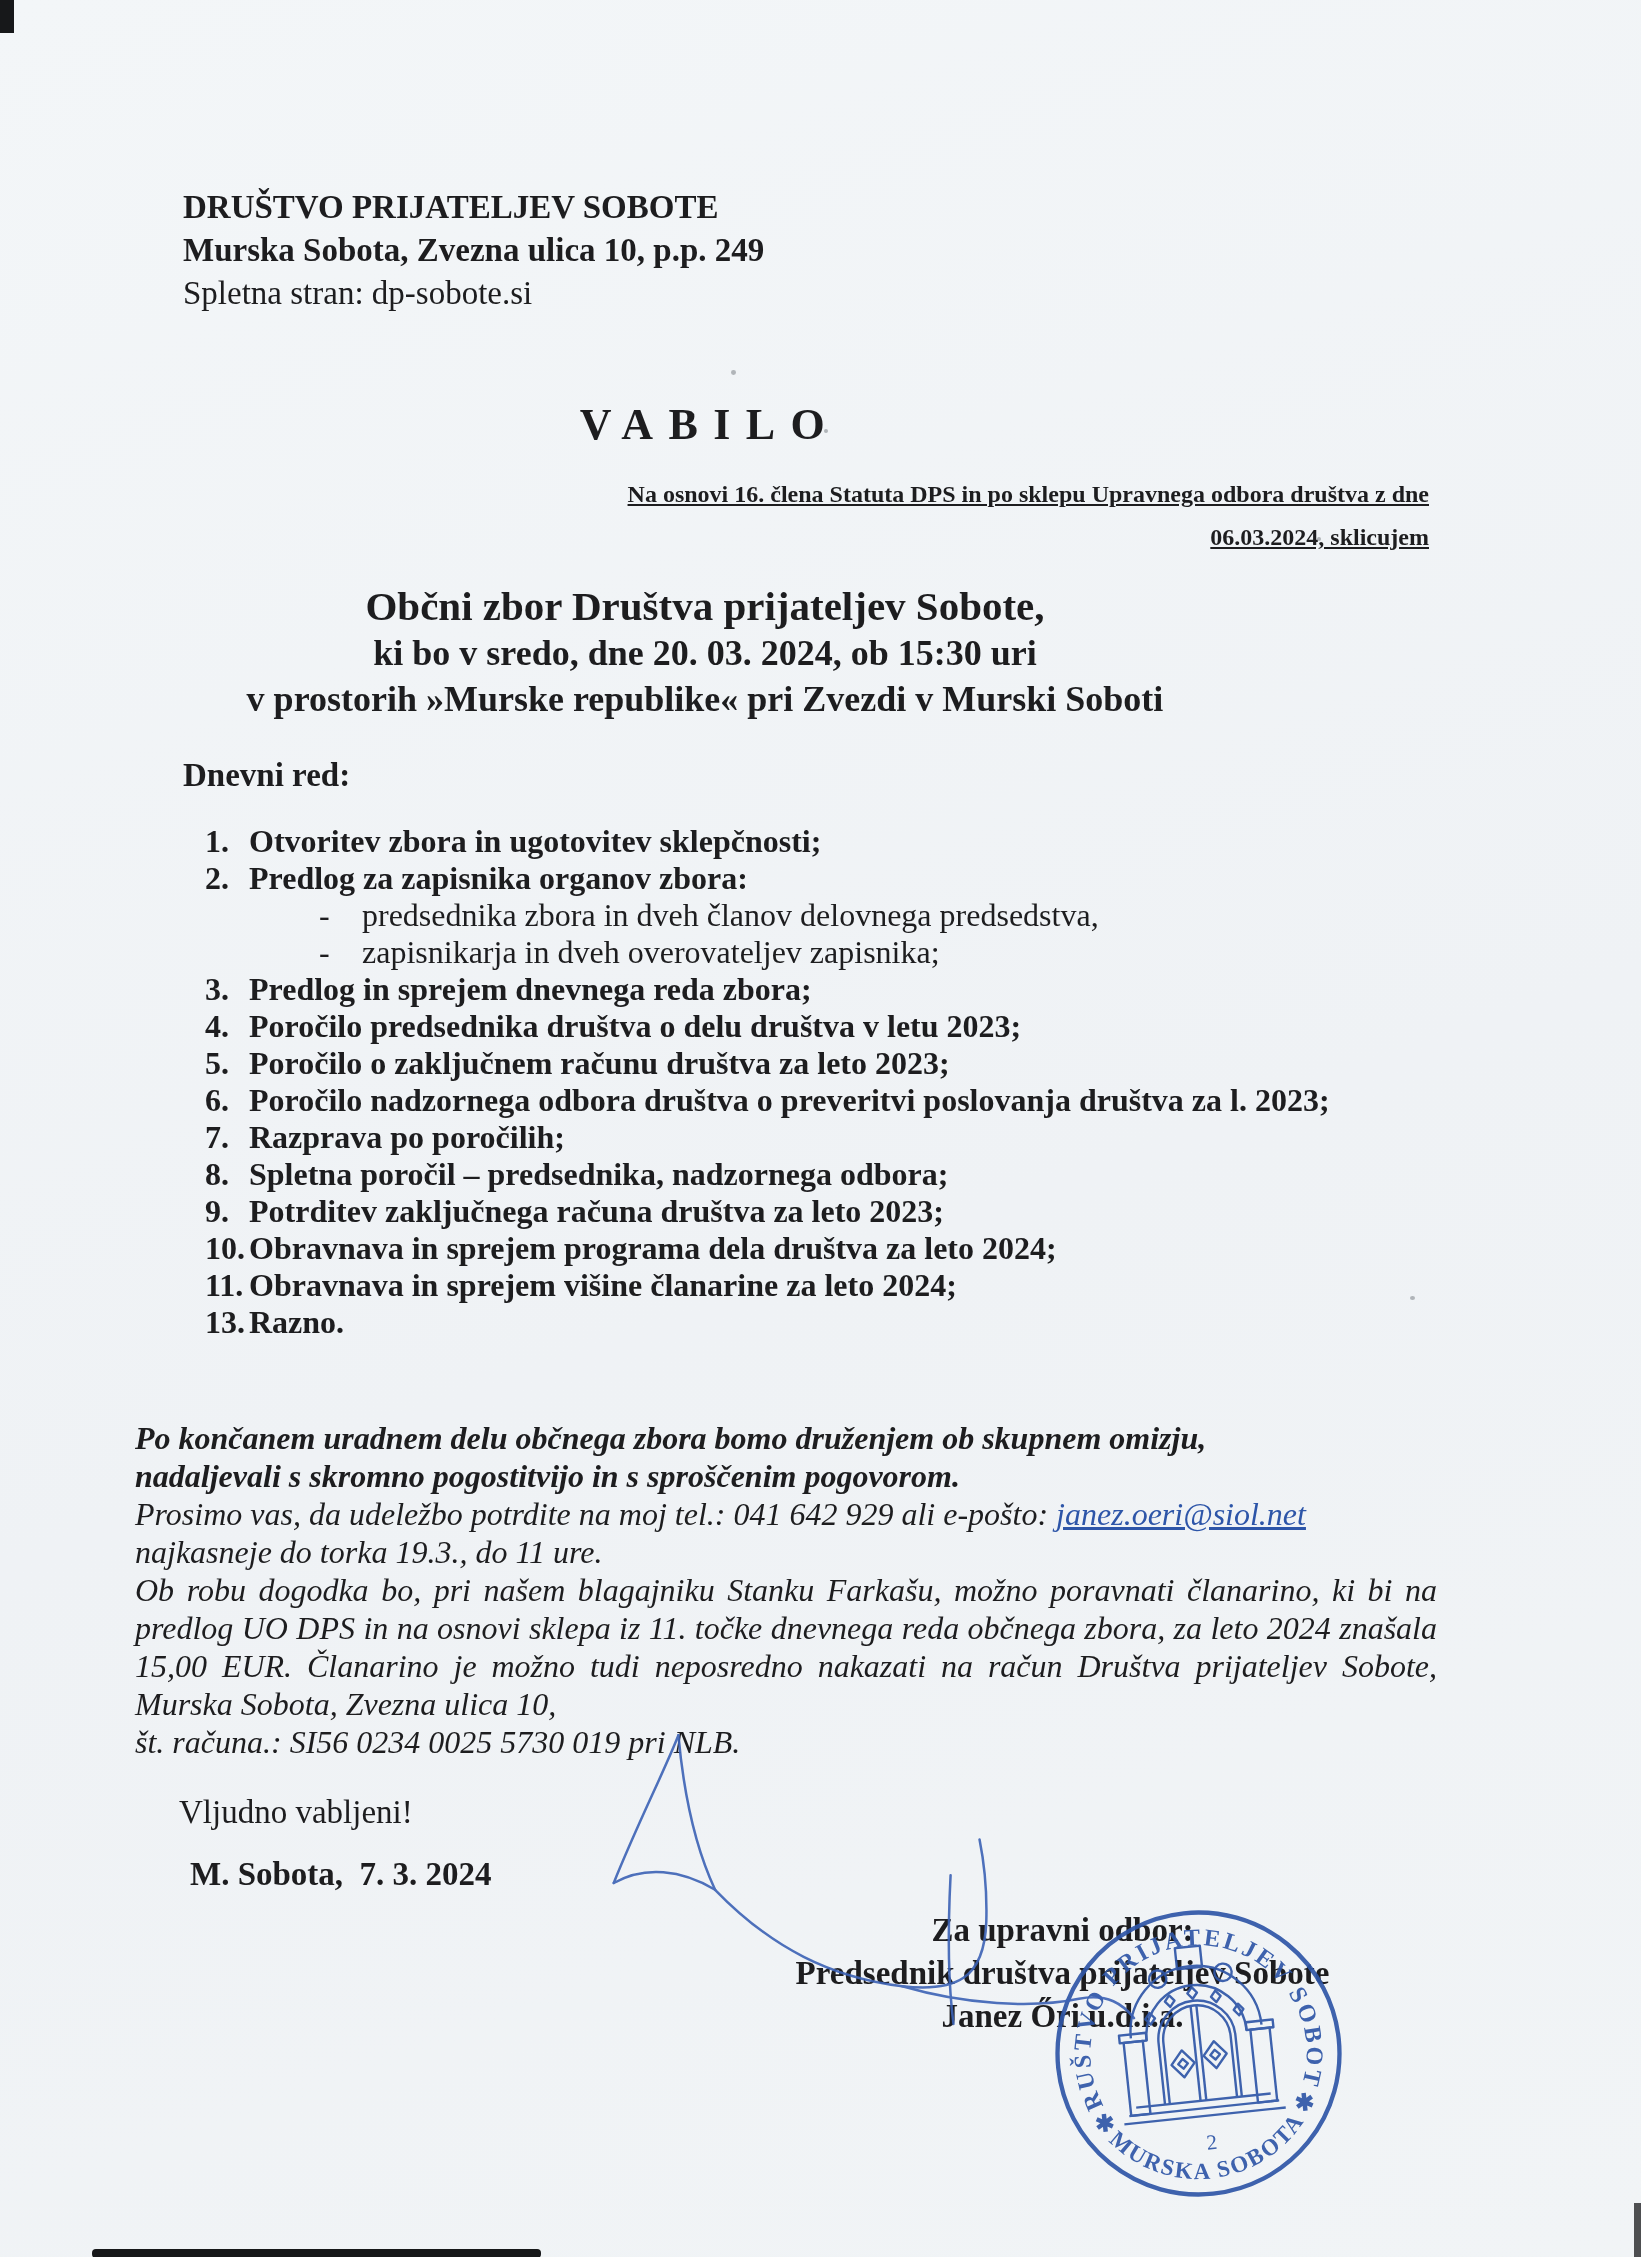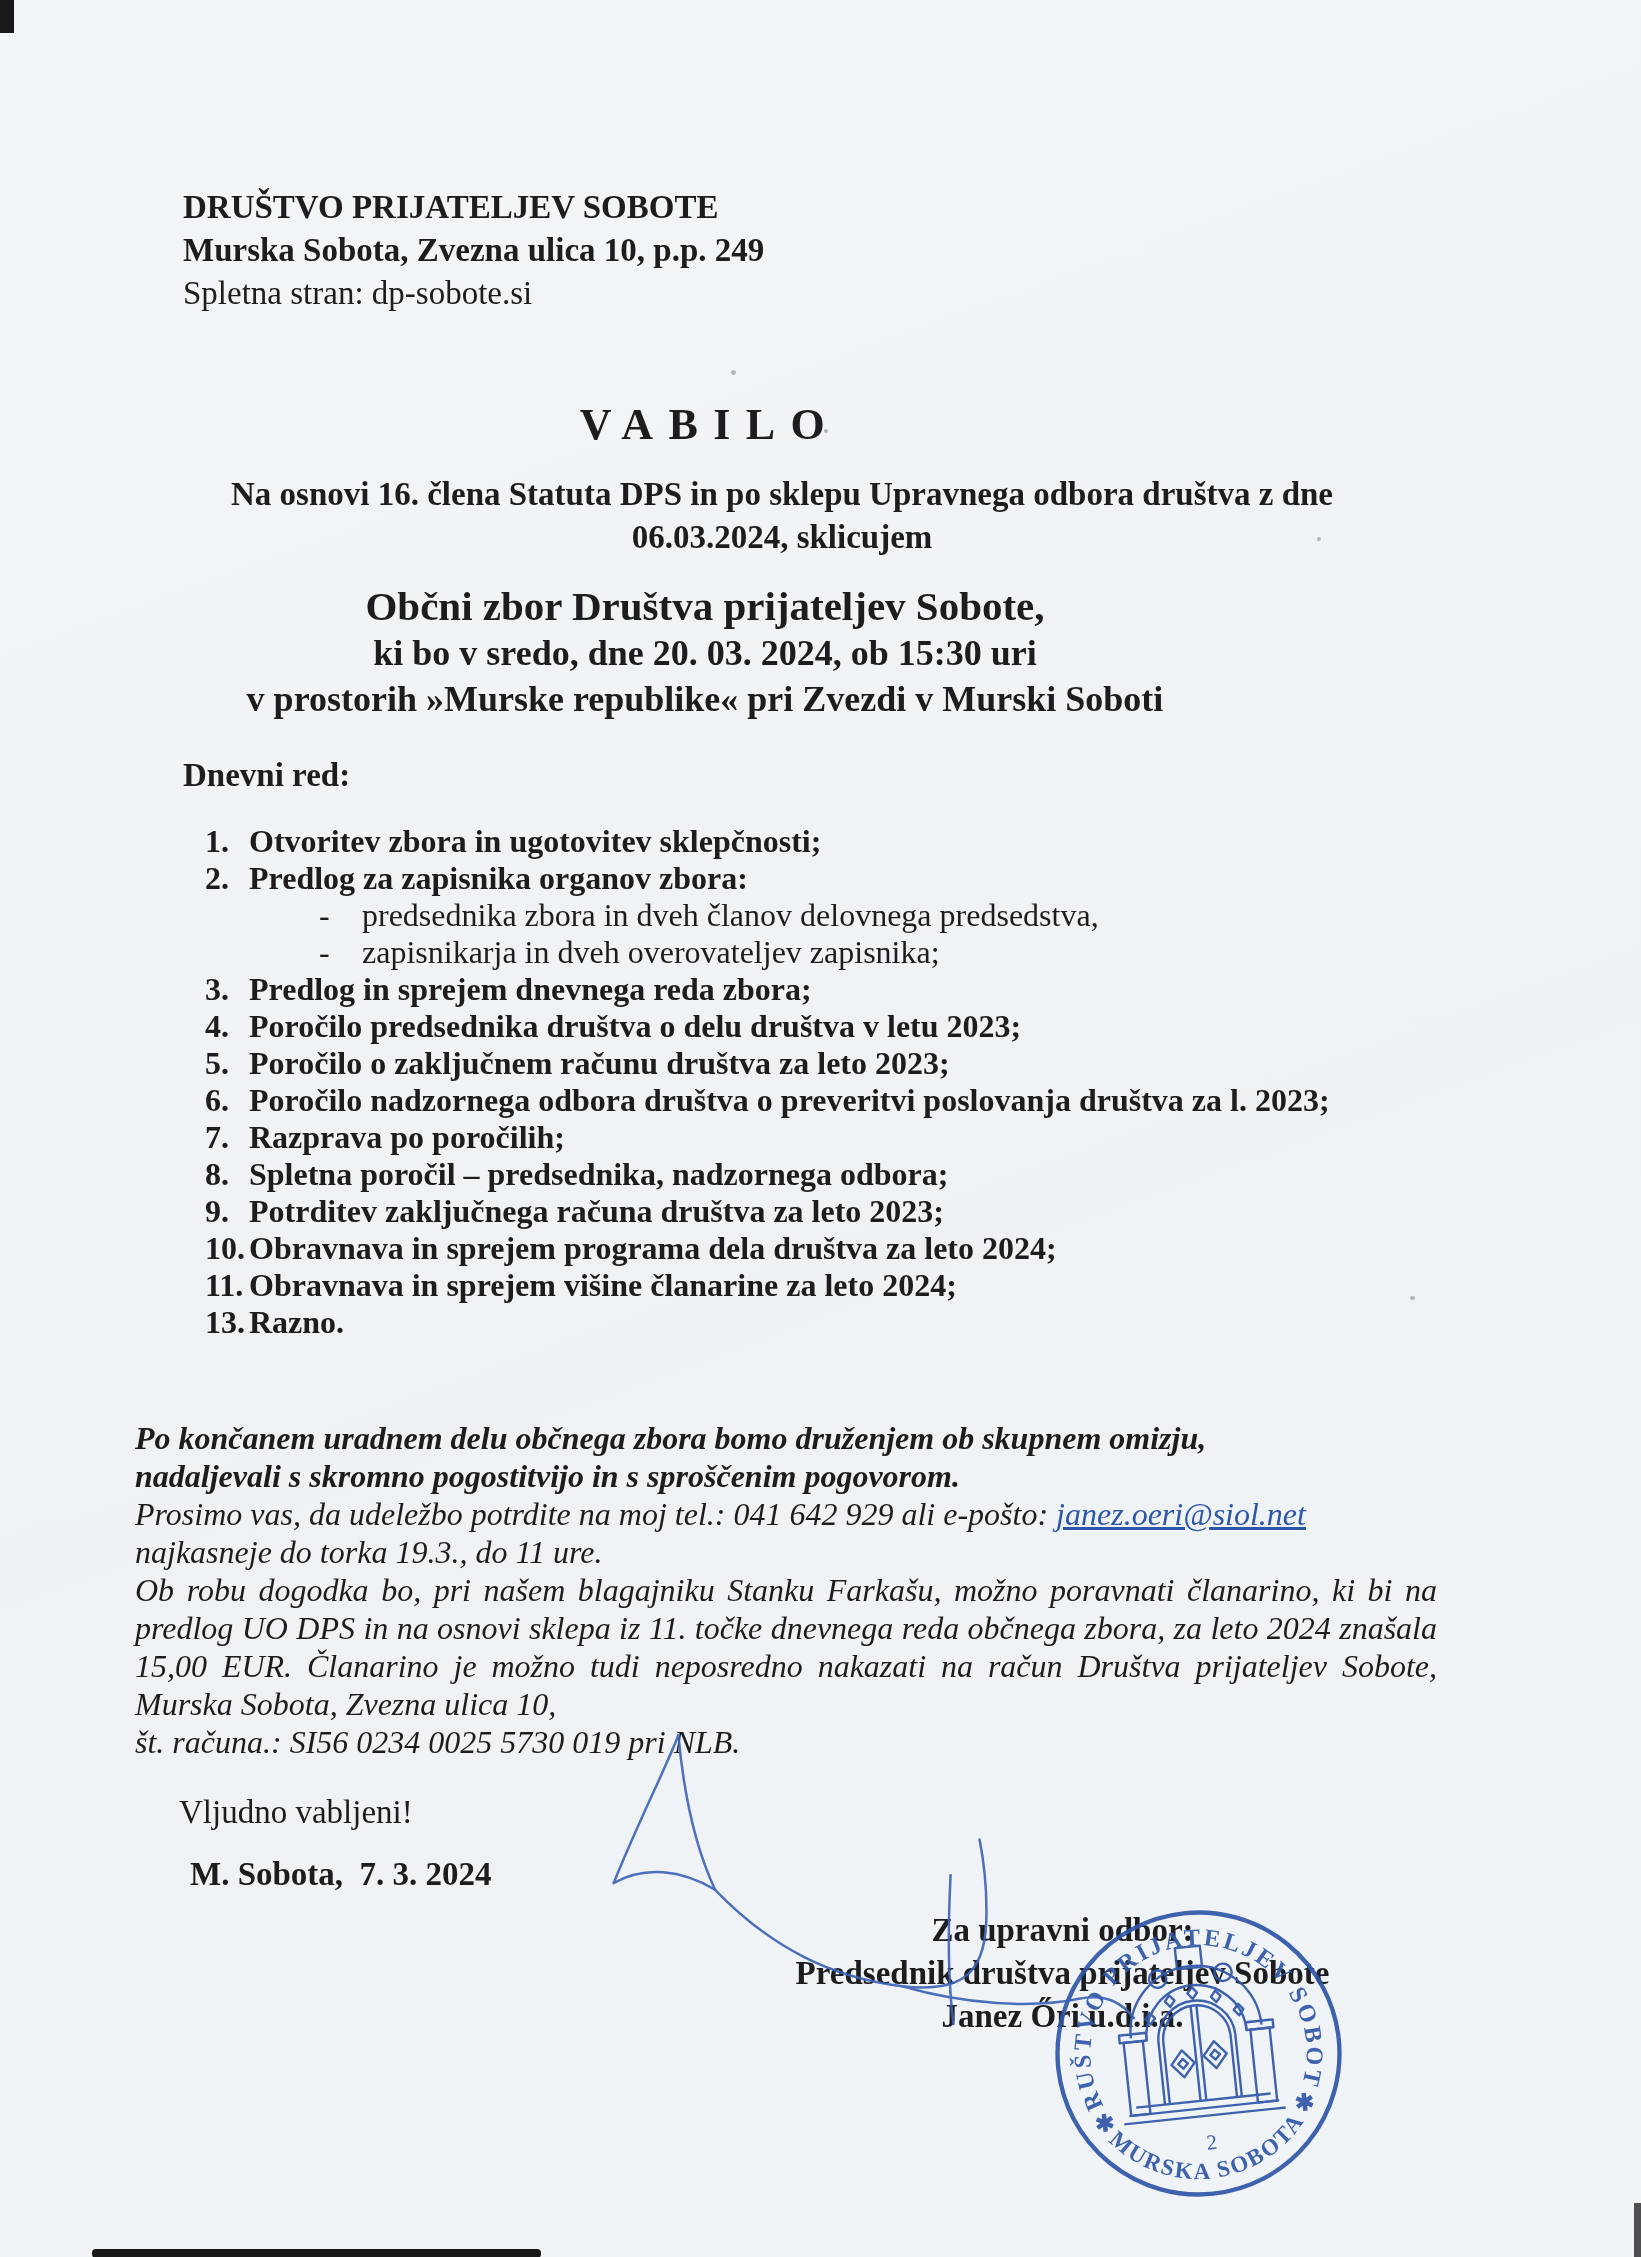--- a/index.html
+++ b/index.html
@@ -11,22 +11,22 @@
     font-family:"Liberation Serif","DejaVu Serif",serif;
     color:#1d1d1f;
     overflow:hidden;
   }
   .abs{position:absolute;}
   .b{font-weight:bold;}
 
   .org-block{left:183px;top:186px;font-size:33px;line-height:43px;}
   .doc-title{left:34px;top:355px;width:1352px;text-align:center;
     font-size:44px;font-weight:bold;letter-spacing:15.4px;margin-top:44px;}
-  .intro{left:135px;top:473px;width:1294px;text-align:center;
-    font-size:33px;line-height:43px;font-weight:bold;}
+  .intro{left:135px;top:473px;width:1294px;text-align:right;
+    font-size:24px;line-height:43px;font-weight:bold;text-decoration:underline;}
   .meeting{left:29px;top:582px;width:1352px;text-align:center;font-weight:bold;}
   .meeting .l1{font-size:41px;line-height:48px;}
   .meeting .l2{font-size:36px;line-height:46px;}
   .meeting .l3{font-size:36px;line-height:46px;}
 
   .agenda-head{left:183px;top:757px;font-size:33px;font-weight:bold;}
   .agenda{left:205px;top:823px;width:1255px;font-size:32px;}
   .agenda .row{display:flex;line-height:37px;font-weight:bold;}
   .agenda .row .num{flex:0 0 44px;}
   .agenda .row.sub{font-weight:normal;padding-left:114px;}

